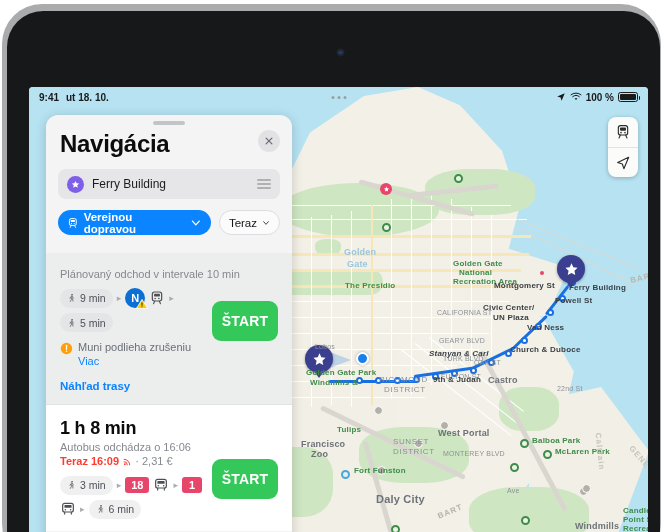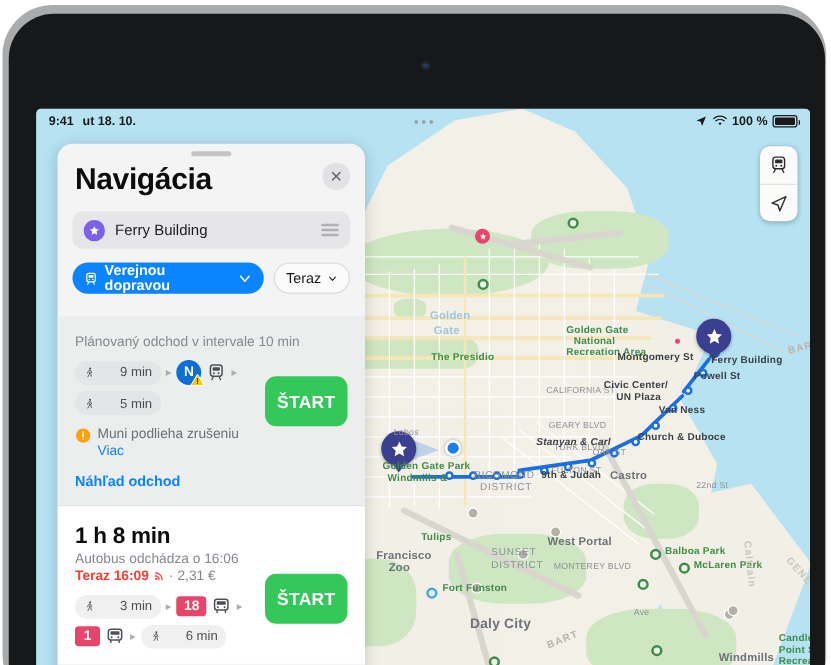--- a/index.html
+++ b/index.html
@@ -248,21 +248,21 @@
   .card-dur { font-size: 18px; font-weight: bold; color: #0c0c0d; letter-spacing: -0.2px; }
   .card-sub { font-size: 11px; color: #85898f; margin-top: 2px; }
   .card-now { font-size: 11px; margin-top: 2px; color: #ff3b30; font-weight: bold; }
   .card-now .price { color: #85898f; font-weight: normal; }
   .live-icon { display: inline-block; vertical-align: -1px; margin-left: 1px; }
   .live-icon svg { width: 9px; height: 9px; }
 
   .legs { margin-top: 8px; display: flex; flex-wrap: wrap; align-items: center; gap: 5px 4px; max-width: 152px; }
   .leg-pill {
     background: #e4e5e7; border-radius: 10px; height: 19px;
-    display: inline-flex; align-items: center; gap: 20px; padding: 0 7px;
+    display: inline-flex; align-items: center; gap: 4px; padding: 0 7px;
     font-size: 10.5px; color: #4c5055;
   }
   .card.plain .leg-pill { background: #f0f0f1; }
   .leg-pill svg { width: 9px; height: 10px; }
   .arrow-sep { color: #a9adb2; font-size: 9px; line-height: 1; }
   .route-badge {
     background: #e8456a; color: #fff; border-radius: 3px;
     font-size: 11px; font-weight: bold; padding: 2px 6px; min-width: 20px;
     text-align: center;
   }
@@ -609,21 +609,21 @@
                   <path d="M12 6.2v7.2" stroke="#fff" stroke-width="2.4" stroke-linecap="round"></path>
                   <circle cx="12" cy="17.2" r="1.4" fill="#fff"></circle>
                 </svg>
                 <div class="alert-txt">
                   <span>Muni podlieha zrušeniu</span>
                   <a href="#">Viac</a>
                 </div>
               </div>
 
               <div class="start-btn">ŠTART</div>
-              <div class="preview-link">Náhľad odchod</div>
+              <div class="preview-link">Náhľad trasy</div>
             </div>
 
             <div class="card plain">
               <div class="card-dur">1 h 8 min</div>
               <div class="card-sub">Autobus odchádza o 16:06</div>
               <div class="card-now">
                 <span>Teraz 16:09</span>
                 <span class="live-icon">
                   <svg viewBox="0 0 24 24" aria-hidden="true">
                     <circle cx="5" cy="19" r="2.4" fill="#ff3b30"></circle>

